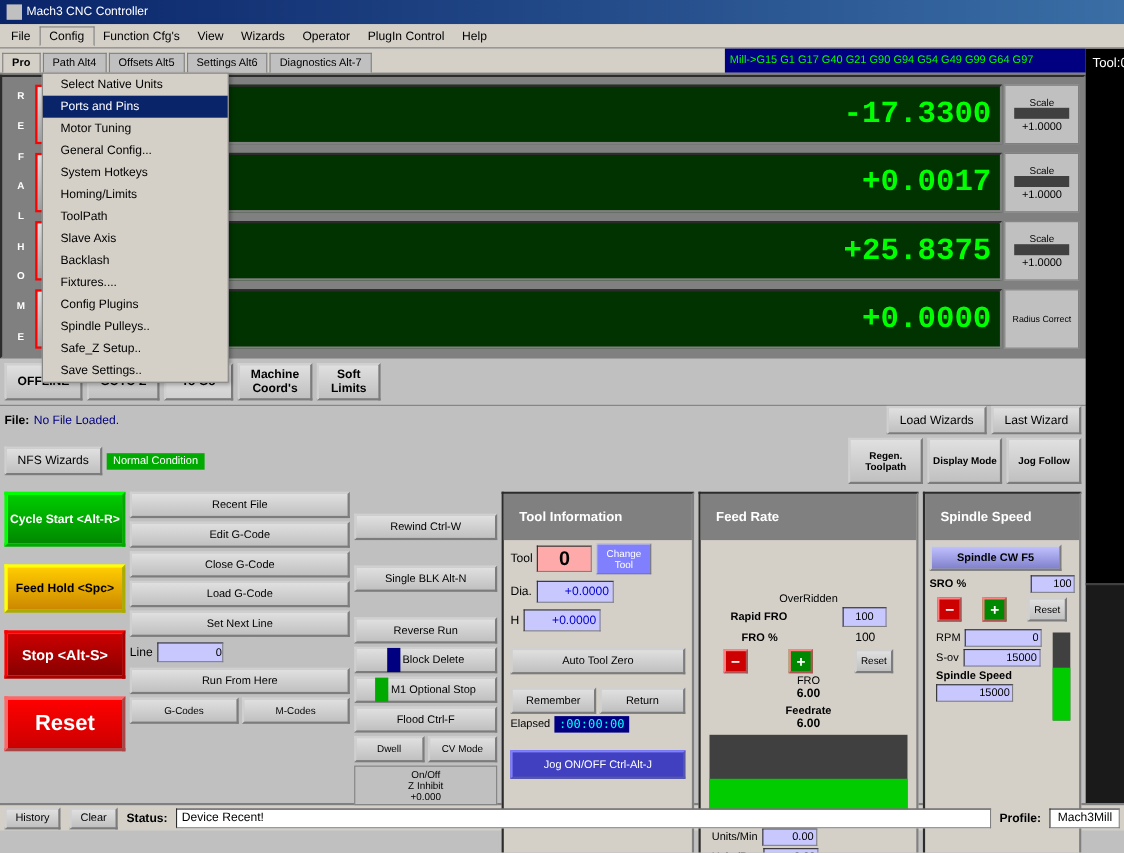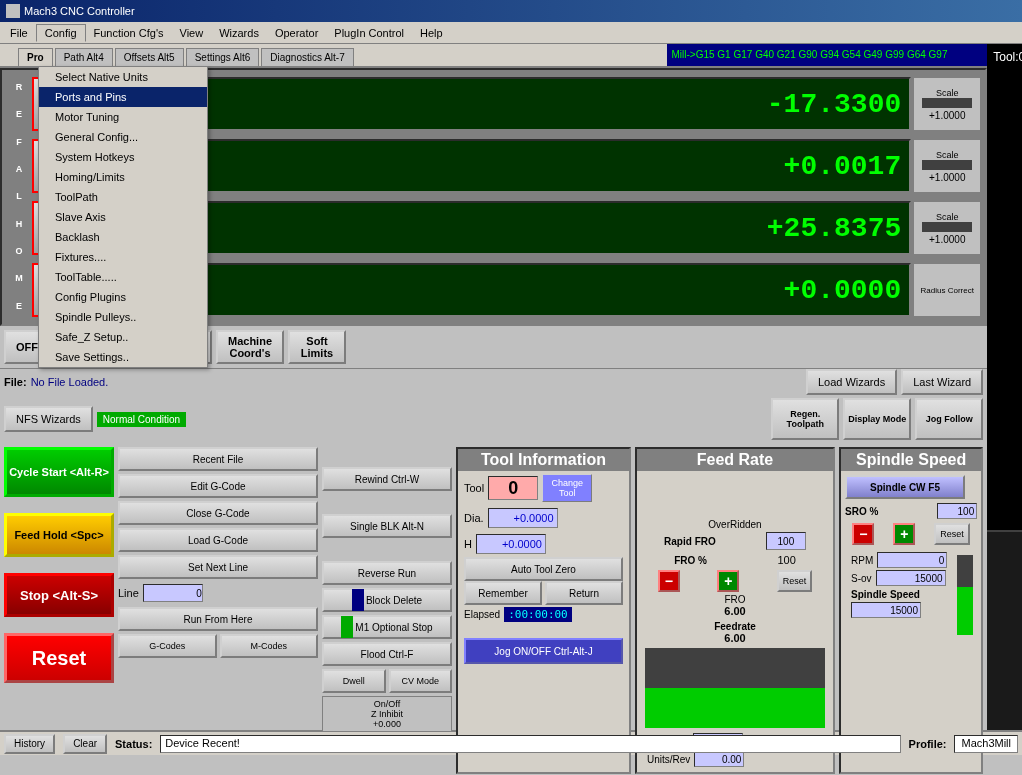--- a/index.html
+++ b/index.html
@@ -68,21 +68,21 @@
       white-space: nowrap;
     }
     .dropdown-item.highlighted { background: #0a246a; color: white; }
 
     
     #tabbar {
       height: 24px;
       background: #d4d0c8;
       display: flex;
       align-items: flex-end;
-      padding-left: 18px;
+      padding-left: 2px;
       border-bottom: 2px solid #808080;
     }
     .tab {
       padding: 3px 8px;
       background: #c0c0c0;
       border: 1px solid #808080;
       border-bottom: none;
       cursor: pointer;
       font-size: 10px;
       margin-right: 2px;
@@ -402,23 +402,22 @@
     #tool-info {
       width: 175px;
       background: #d4d0c8;
       border: 2px inset #808080;
       display: flex;
       flex-direction: column;
     }
     .panel-title {
       background: #808080;
       color: white;
-      text-align: center;
-      padding: 2px;
-      font-size: 16px;
+      padding: 14px;
+      font-size: 12px;
       font-weight: bold;
     }
     .tool-row {
       display: flex;
       align-items: center;
       padding: 3px 6px;
       gap: 4px;
       font-size: 11px;
     }
     .tool-num-display {
@@ -457,21 +456,21 @@
       flex-direction: column;
       align-items: center;
       justify-content: center;
     }
     .auto-tool-btn {
       height: 24px;
       background: linear-gradient(to bottom, #e0e0e0, #c0c0c0);
       border: 2px outset #d0d0d0;
       cursor: pointer;
       font-size: 10px;
-      margin: 0 6px;
+      margin: 12px 6px;
     }
     .elapsed-row {
       display: flex;
       align-items: center;
       padding: 2px 6px;
       font-size: 10px;
       gap: 4px;
     }
     .elapsed-display {
       background: #000080;
@@ -771,21 +770,20 @@
     <div class="dropdown-item">Select Native Units</div>
     <div class="dropdown-item highlighted">Ports and Pins</div>
     <div class="dropdown-item">Motor Tuning</div>
     <div class="dropdown-item">General Config...</div>
     <div class="dropdown-item">System Hotkeys</div>
     <div class="dropdown-item">Homing/Limits</div>
     <div class="dropdown-item">ToolPath</div>
     <div class="dropdown-item">Slave Axis</div>
     <div class="dropdown-item">Backlash</div>
     <div class="dropdown-item">Fixtures....</div>
-    <div class="dropdown-item">ToolTable.....</div>
     <div class="dropdown-item">Config Plugins</div>
     <div class="dropdown-item">Spindle Pulleys..</div>
     <div class="dropdown-item">Safe_Z Setup..</div>
     <div class="dropdown-item">Save Settings..</div>
   </div>
 </div>
 
 <div class="main-layout">
 
   <div class="left-main">

